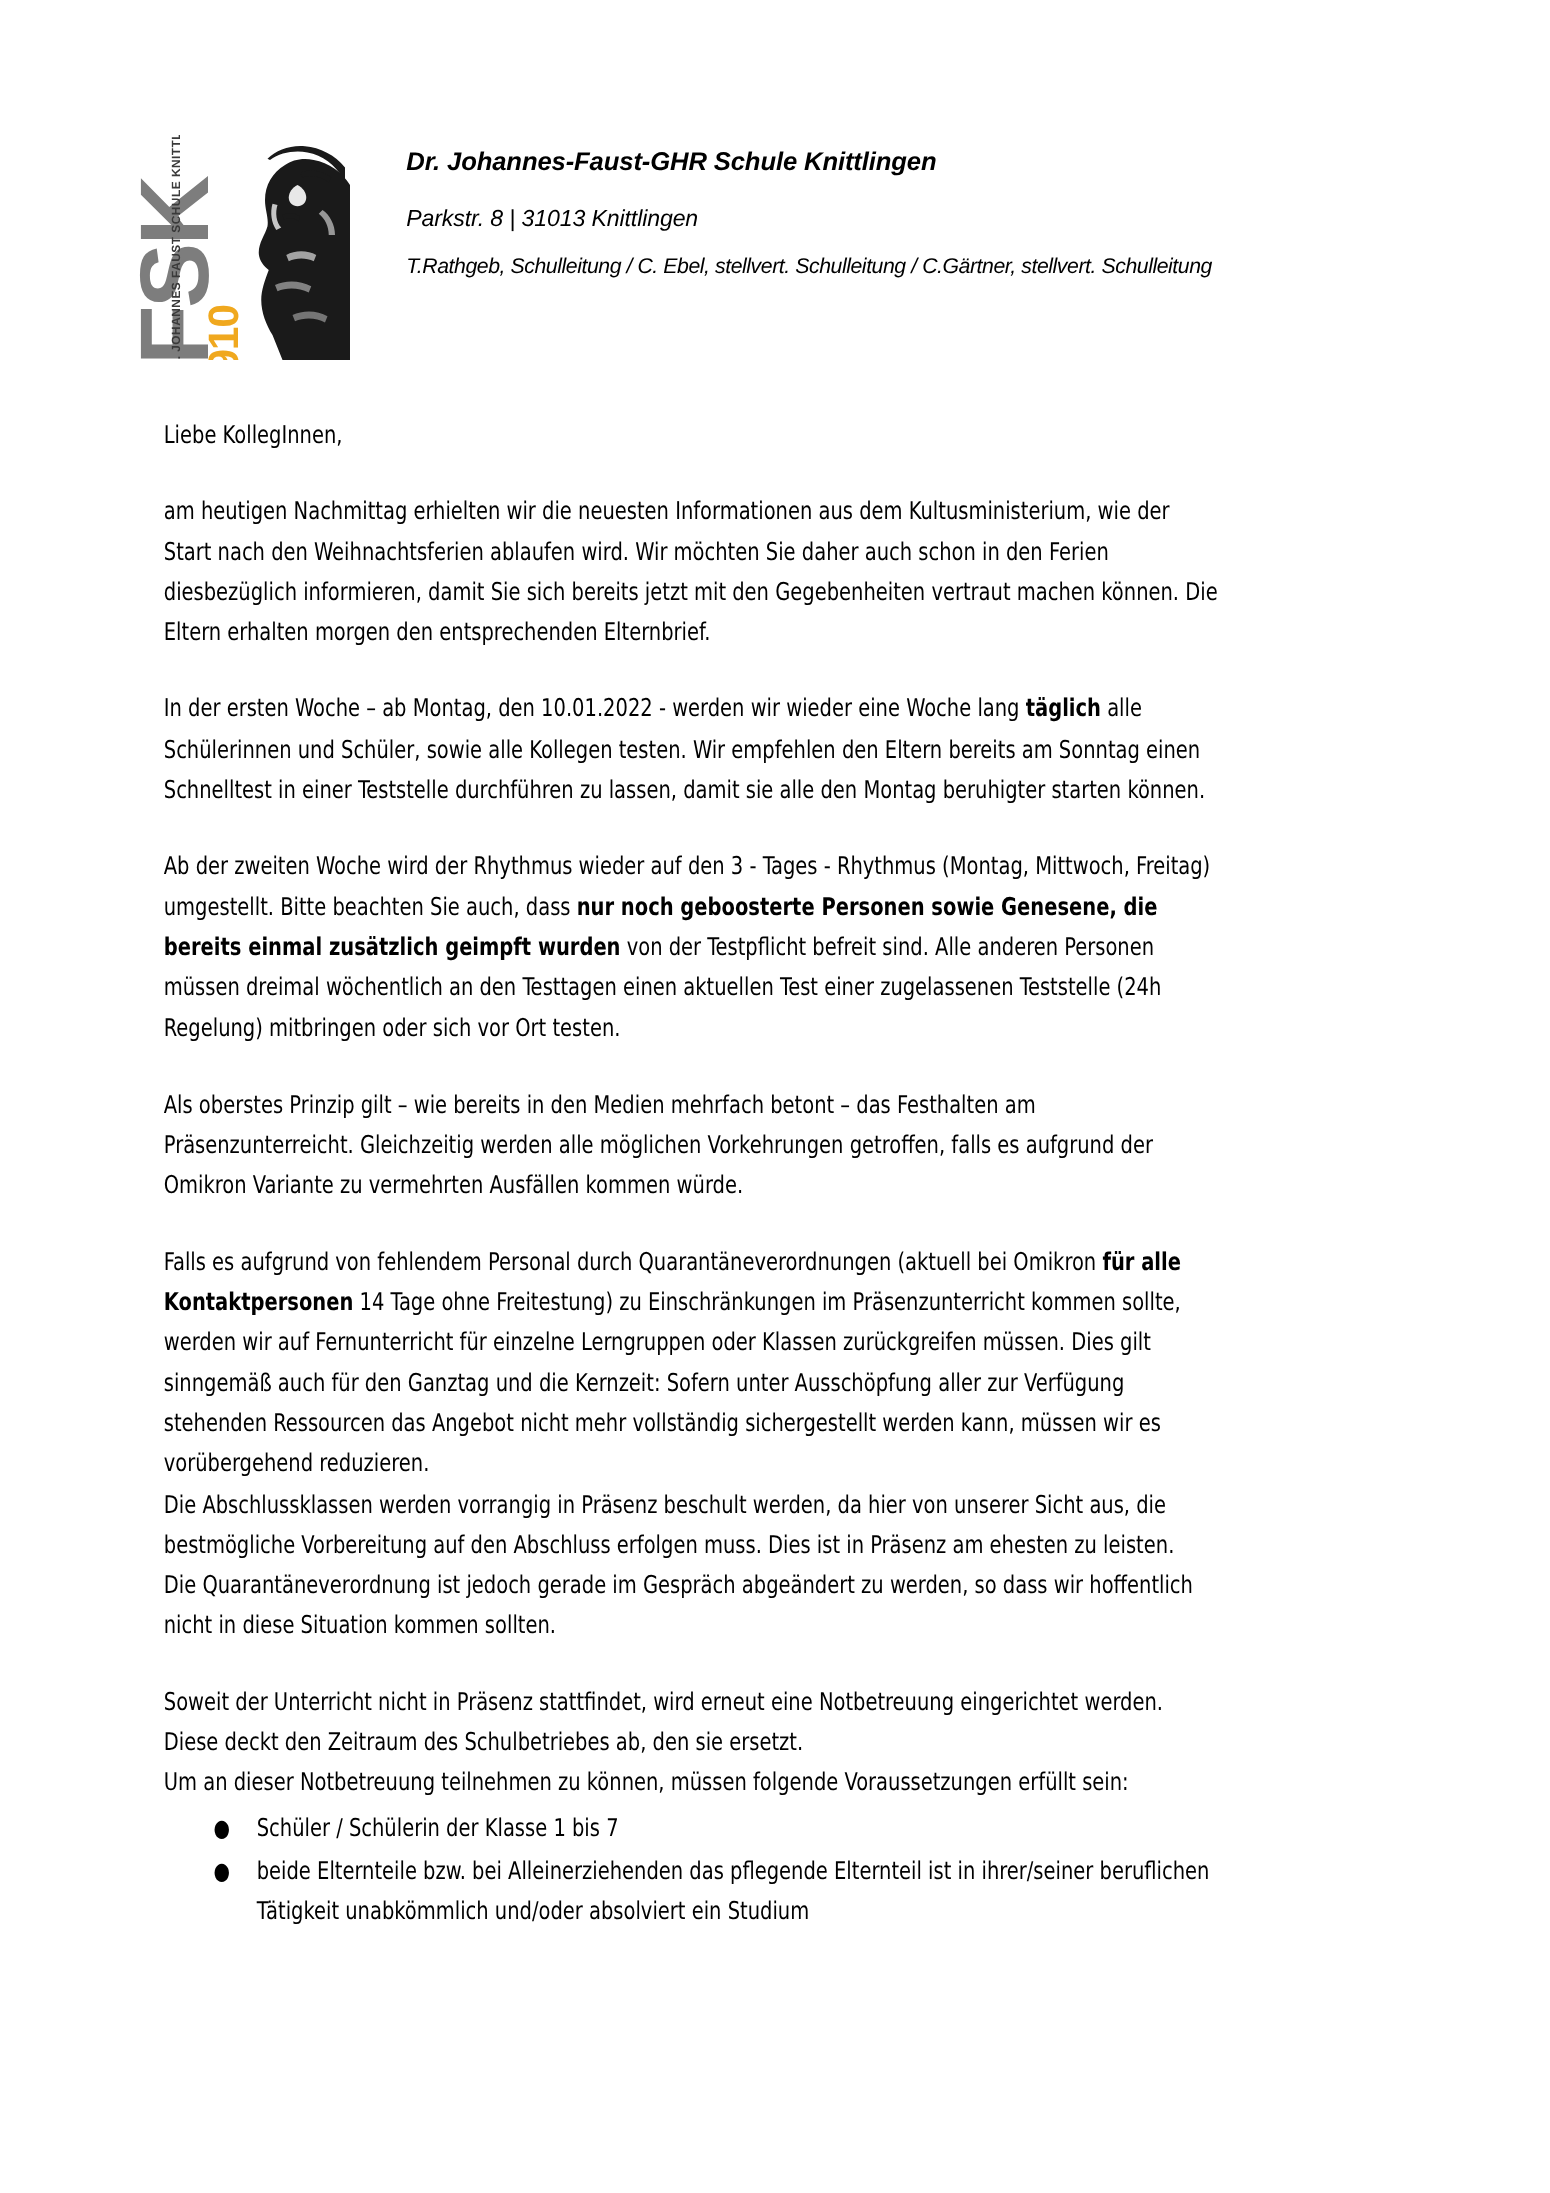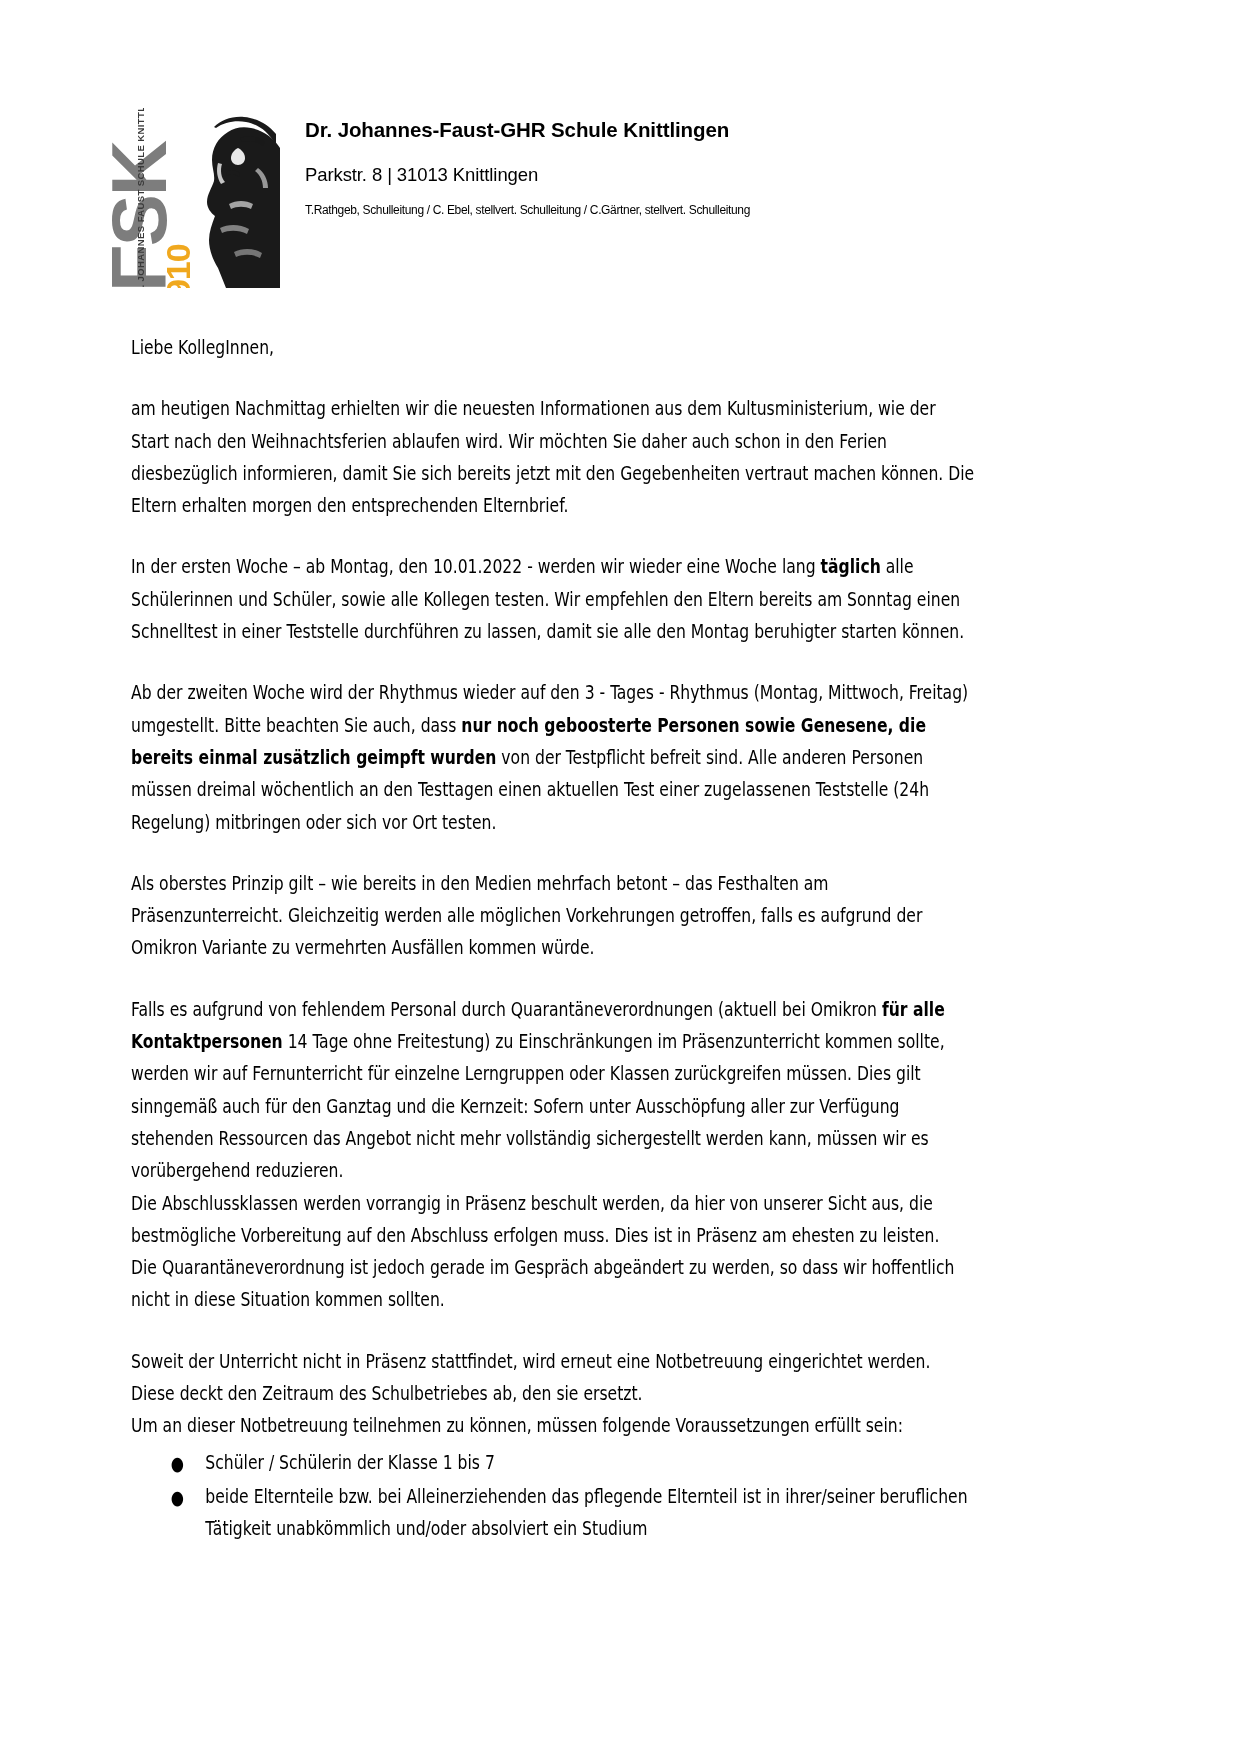--- a/index.html
+++ b/index.html
@@ -32,24 +32,25 @@
   .logo {
     position: relative;
     width: 172px;
     height: 180px;
     flex: 0 0 172px;
   }
   .logo-svg { display: block; }
 
   .head-text {
     flex: 1 1 auto;
-    padding-left: 25px;
+    padding-left: 45px;
     padding-top: 10px;
     font-family: "Liberation Sans", sans-serif;
     color: #000000;
+    font-style: italic;
   }
   .school-name {
     font-size: 20.5px;
     font-weight: bold;
     letter-spacing: -0.1px;
     margin: 0 0 22px 0;
     white-space: nowrap;
   }
   .contact-line {
     font-size: 18.5px;
@@ -58,21 +59,21 @@
     white-space: nowrap;
     letter-spacing: -0.1px;
   }
   .contact-line:last-child { margin-bottom: 0; }
   .sep { padding: 0 5px; }
   .email-link {
     color: #1a12e8;
     text-decoration: underline;
   }
   .leadership {
-    font-size: 12px;
+    font-size: 17px;
     letter-spacing: -0.35px;
     white-space: nowrap;
   }
 
   
   .letter-body {
     position: absolute;
     left: 131px;
     top: 332px;
     width: 845px;

